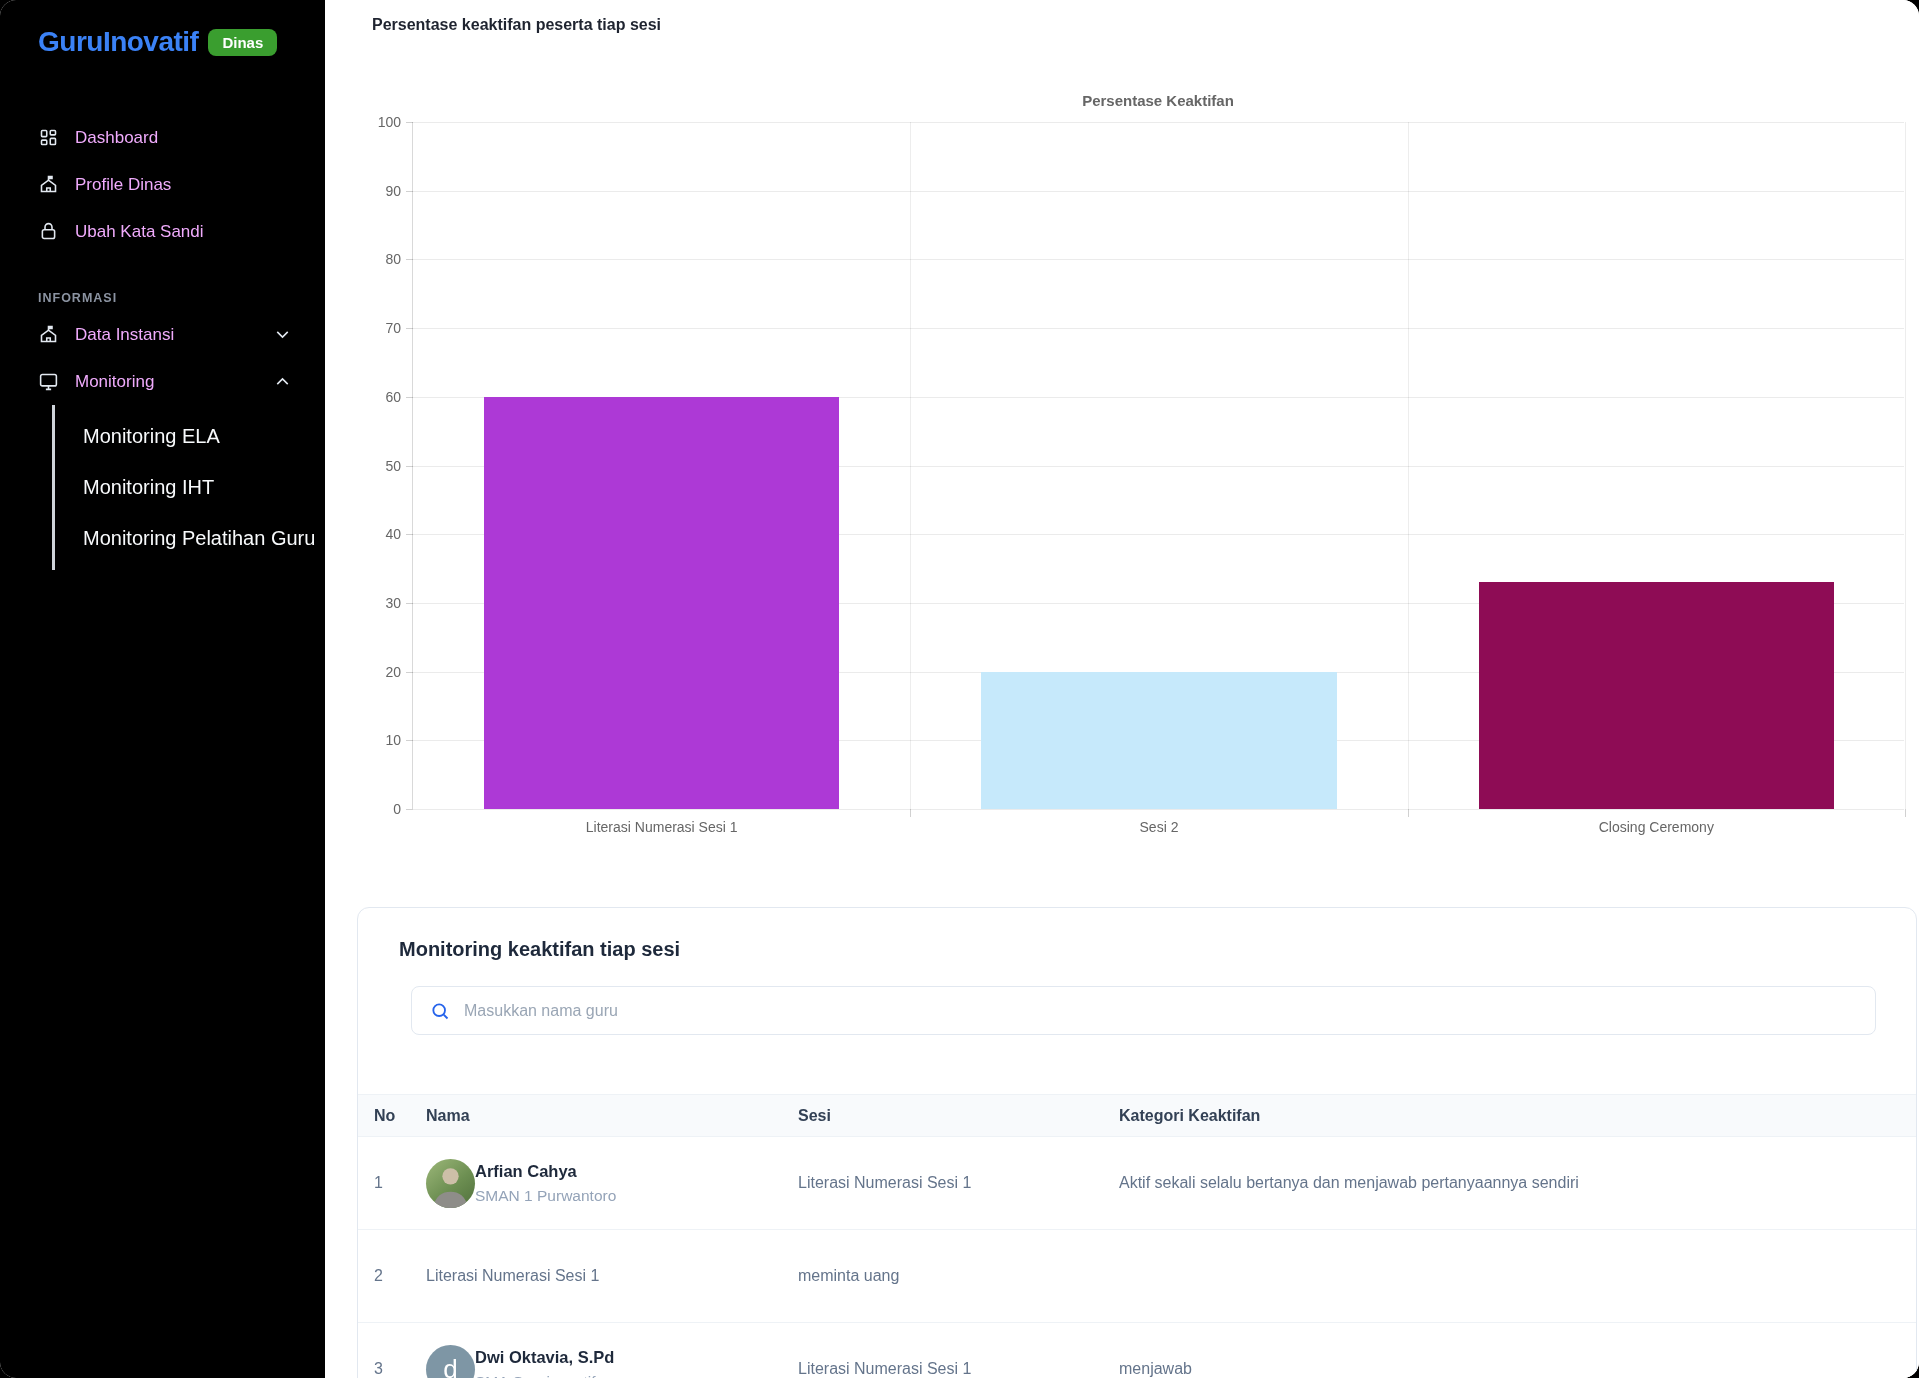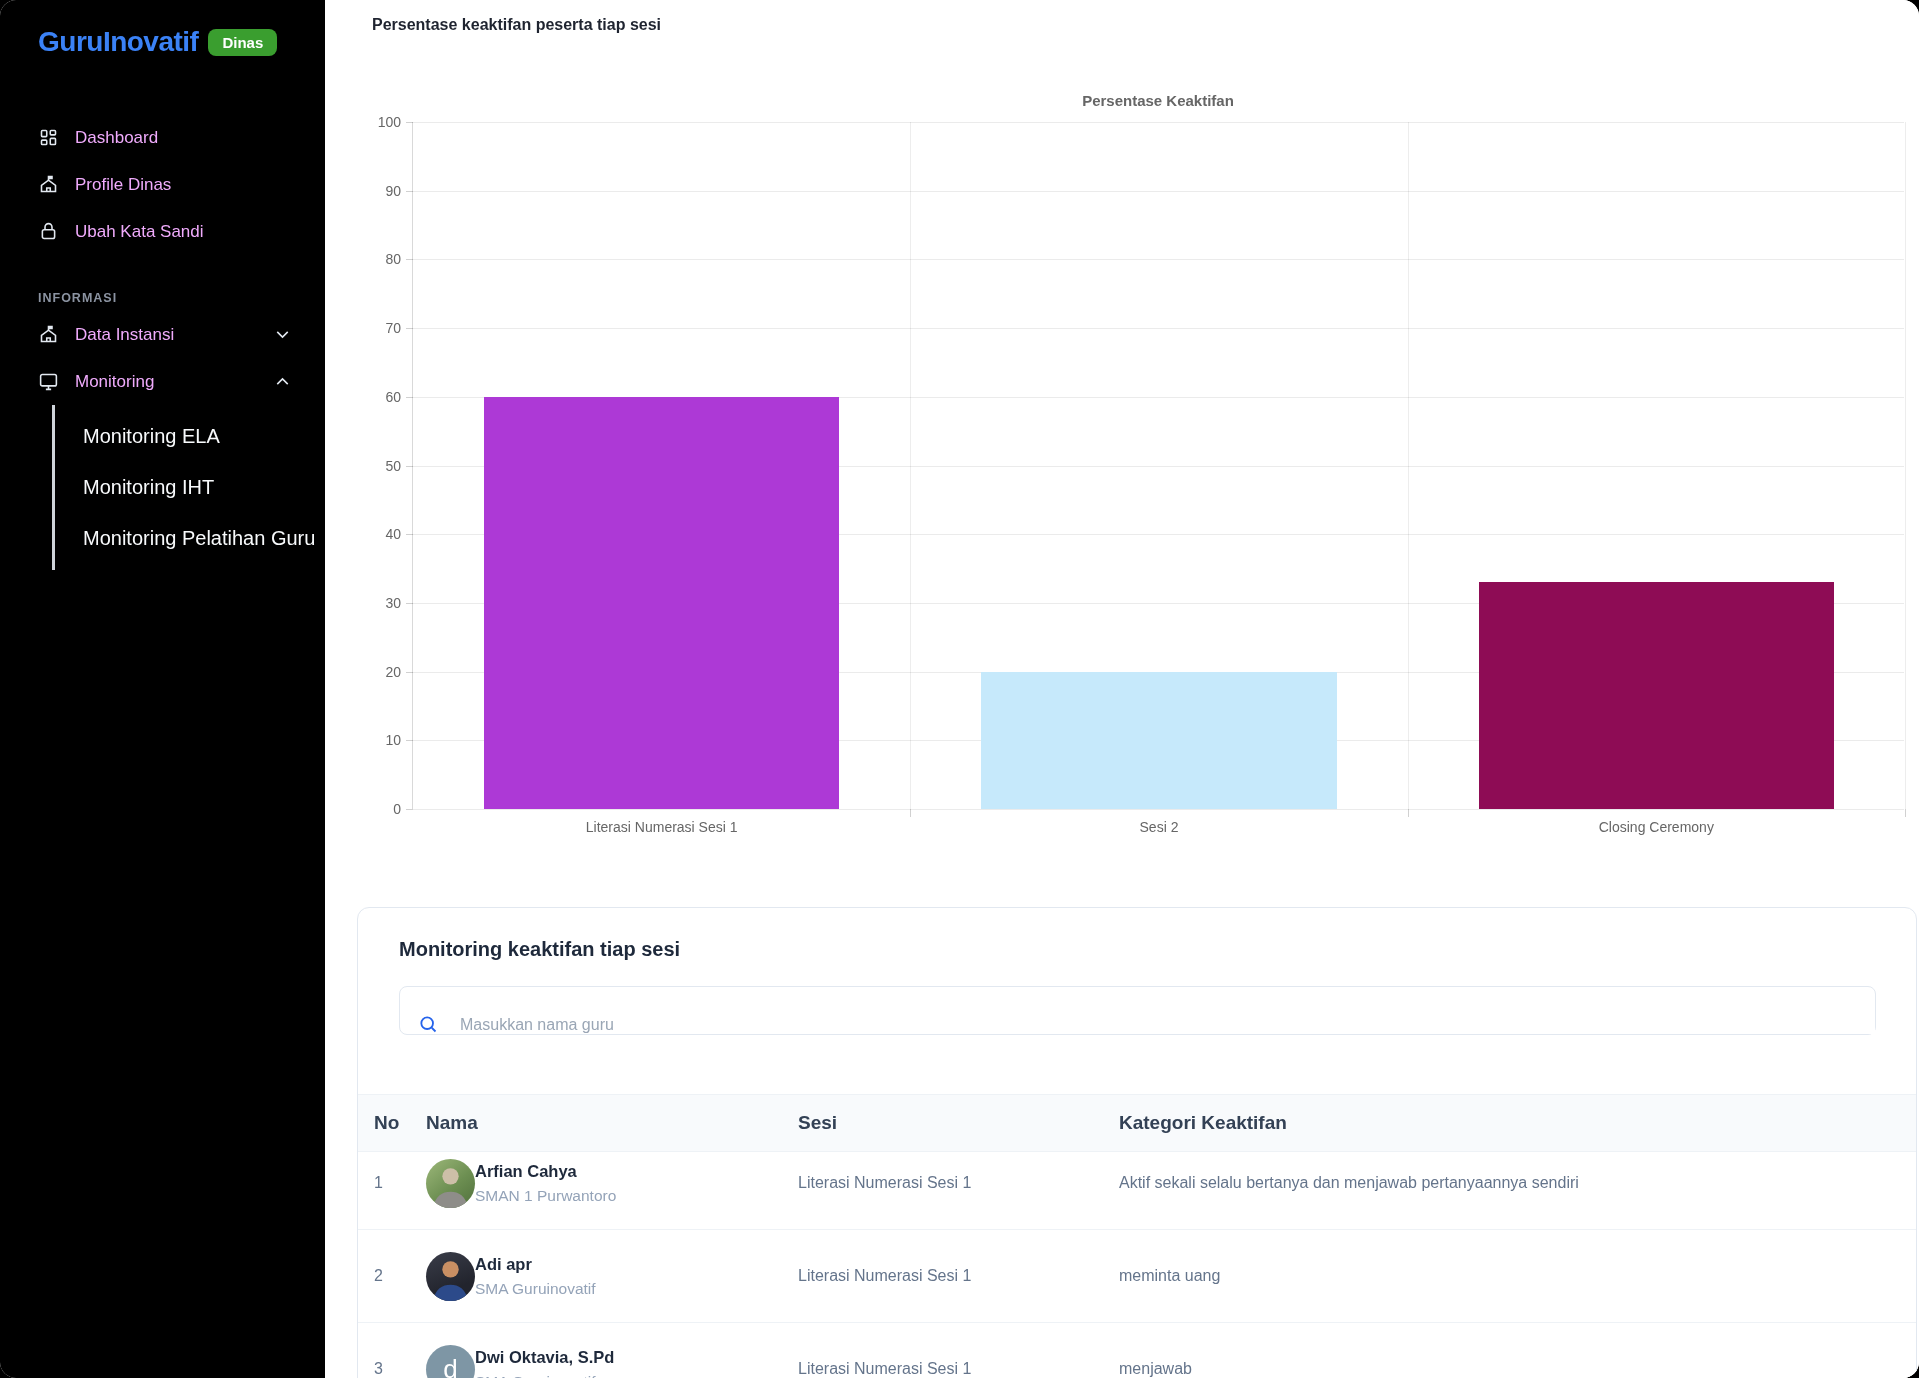--- a/index.html
+++ b/index.html
@@ -30,27 +30,27 @@
   .gridline-v { position:absolute; top:0; bottom:0; width:1px; background:rgba(0,0,0,0.07); }
   .ytick-label { position:absolute; left:-56px; width:44px; text-align:right; font-size:14px; color:#666; transform:translateY(-50%); }
   .ytick-mark { position:absolute; left:-7px; width:7px; height:1px; background:rgba(0,0,0,0.18); }
   .xtick-mark { position:absolute; bottom:-8px; width:1px; height:8px; background:rgba(0,0,0,0.18); }
   .bar { position:absolute; bottom:0; }
   .xcat-label { position:absolute; top:697px; text-align:center; font-size:14px; color:#666; }
 
   
   .card { position:absolute; left:32px; top:907px; width:1560px; height:620px; background:#fff; border:1px solid #e2e8f0; border-radius:12px; }
   .card-title { margin:30px 0 0 41px; font-size:20px; font-weight:700; color:#1e293b; }
-  .search-wrap { position:absolute; left:41px; right:40px; top:78px; height:49px; border:1px solid #e2e8f0; border-radius:8px; display:flex; align-items:flex-end; padding-left:18px; gap:22px; background:#fff; }
+  .search-wrap { position:absolute; left:53px; right:40px; top:78px; height:49px; border:1px solid #e2e8f0; border-radius:8px; display:flex; align-items:center; padding-left:18px; gap:14px; background:#fff; }
   .search-wrap svg { width:20px; height:20px; stroke:#2563eb; fill:none; stroke-width:2.2; }
   .search-input { border:none; outline:none; flex:1; font-size:16px; color:#334155; font-family:"Liberation Sans", sans-serif; }
   .search-input::placeholder { color:#9aa6b5; }
 
-  .tbl-header { position:absolute; left:0; right:0; top:186px; height:58px; background:#f8fafc; border-top:1px solid #eef2f6; border-bottom:1px solid #eef2f6;
-    display:grid; grid-template-columns:52px 372px 321px 1fr; align-items:center; padding-left:16px; font-size:19px; font-weight:700; color:#334155; }
+  .tbl-header { position:absolute; left:0; right:0; top:186px; height:43px; background:#f8fafc; border-top:1px solid #eef2f6; border-bottom:1px solid #eef2f6;
+    display:grid; grid-template-columns:52px 372px 321px 1fr; align-items:center; padding-left:16px; font-size:16px; font-weight:700; color:#334155; }
   #tbl-body { position:absolute; left:0; right:0; top:229px; }
   .tbl-row { display:grid; grid-template-columns:52px 372px 321px 1fr; align-items:center; padding-left:16px; height:93px; border-bottom:1px solid #eef2f6; }
   .cell-no { font-size:16px; color:#64748b; }
   .cell-nama { display:flex; align-items:center; }
   .avatar { width:49px; height:49px; border-radius:50%; overflow:hidden; flex:0 0 49px; position:relative; display:flex; align-items:center; justify-content:center; }
   .avatar svg { position:absolute; inset:0; width:100%; height:100%; }
   .av-photo-green { background:linear-gradient(140deg,#9db87a 0%,#6d8f52 55%,#50703c 100%); }
   .av-photo-green .head { fill:#cdbfa8; } .av-photo-green .body { fill:#8e8d89; }
   .av-photo-dark { background:linear-gradient(160deg,#3a3d49 0%,#22242d 70%); }
   .av-photo-dark .head { fill:#c98f63; } .av-photo-dark .body { fill:#2c4a8a; }
@@ -213,32 +213,20 @@
         <div class="name-main">Arfian Cahya</div>
         <div class="name-sub">SMAN 1 Purwantoro</div>
       </div>
     </div>
     <div class="cell-sesi">Literasi Numerasi Sesi 1</div>
     <div class="cell-kategori">Aktif sekali selalu bertanya dan menjawab pertanyaannya sendiri</div>
   </div>
 
   <div class="tbl-row">
     <div class="cell-no">2</div>
-    <div class="cell-nama">
-      <div class="avatar av-photo-dark">
-                <svg viewBox="0 0 48 48">
-                  <circle class="head" cx="24" cy="17" r="8"></circle>
-                  <path class="body" d="M7 48c2-12 9-16 17-16s15 4 17 16z"></path>
-                </svg>
-              </div>
-      <div class="name-lines">
-        <div class="name-main">Adi apr</div>
-        <div class="name-sub">SMA Guruinovatif</div>
-      </div>
-    </div>
     <div class="cell-sesi">Literasi Numerasi Sesi 1</div>
     <div class="cell-kategori">meminta uang</div>
   </div>
 
   <div class="tbl-row">
     <div class="cell-no">3</div>
     <div class="cell-nama">
       <div class="avatar av-initial">d</div>
       <div class="name-lines">
         <div class="name-main">Dwi Oktavia, S.Pd</div>

